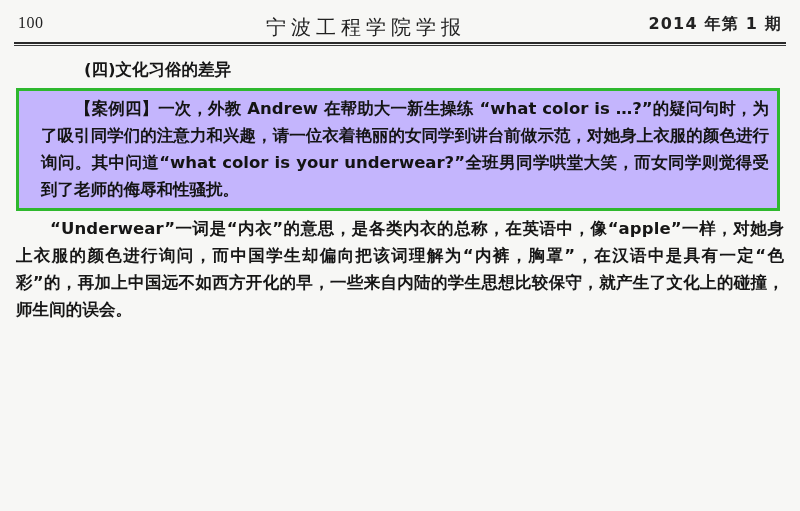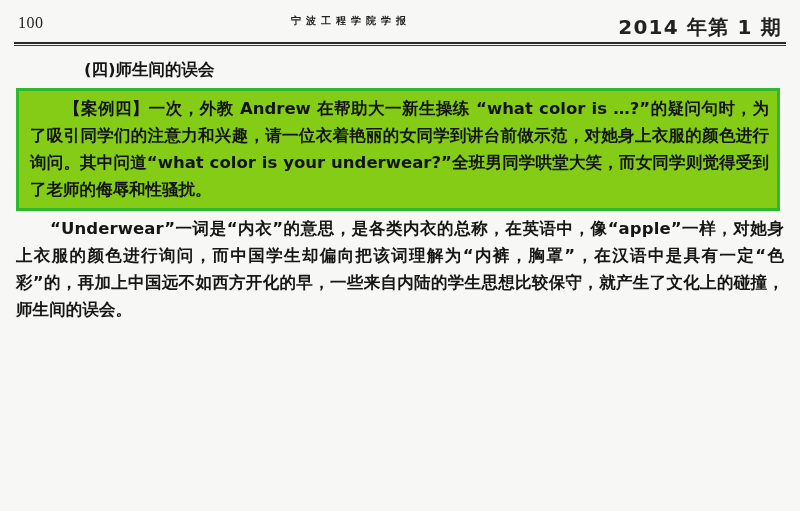--- a/index.html
+++ b/index.html
@@ -37,29 +37,29 @@
     color: #222;
   }
   .rh-page-number {
     font-family: "Liberation Serif", "DejaVu Serif", serif;
     font-size: 16px;
     letter-spacing: 0.5px;
     white-space: nowrap;
   }
   .rh-journal-title {
     font-family: "DejaVu Sans", "Liberation Sans", sans-serif;
-    font-size: 10px;
-    font-weight: 700;
+    font-size: 20px;
+    font-weight: 400;
     letter-spacing: 5px;
     white-space: nowrap;
     margin-left: 40px;
   }
   .rh-issue {
     font-family: "DejaVu Sans", "Liberation Sans", sans-serif;
-    font-size: 20px;
+    font-size: 16px;
     font-weight: 600;
     letter-spacing: 1.2px;
     white-space: nowrap;
   }
   .rule-double {
     position: absolute;
     top: 42px;
     left: 14px;
     right: 14px;
     height: 5px;
@@ -105,22 +105,22 @@
     font-weight: 600;
     line-height: 27px;
     text-indent: 68px;
     color: #161616;
   }
 
   
   .case-box {
     margin: 5px 0 4px 0;
     border: 3px solid #2eb82e;
-    background: #84cc16;
-    padding: 4px 8px 5px 11px;
+    background: #c4b5fd;
+    padding: 4px 8px 5px 22px;
     box-sizing: border-box;
     width: 764px;
   }
   .case-box p {
     margin: 0;
     font-family: "DejaVu Sans", "Liberation Sans", sans-serif;
     font-size: 16.5px;
     font-weight: 600;
     line-height: 27px;
     text-align: justify;
@@ -142,21 +142,21 @@
 
   <div class="rule-double">
     <div class="thick"></div>
     <div class="gap"></div>
     <div class="thin"></div>
   </div>
 
   <div class="body-col">
 
 
-    <p class="subhead">(四)师生间的误会</p>
+    <p class="subhead">(四)文化习俗的差异</p>
 
 
     <div class="case-box">
       <p>【案例四】一次，外教 Andrew 在帮助大一新生操练 “what color is …?”的疑问句时，为了吸引同学们的注意力和兴趣，请一位衣着艳丽的女同学到讲台前做示范，对她身上衣服的颜色进行询问。其中问道“what color is your underwear?”全班男同学哄堂大笑，而女同学则觉得受到了老师的侮辱和性骚扰。</p>
     </div>
 
     <p class="para indent">“Underwear”一词是“内衣”的意思，是各类内衣的总称，在英语中，像“apple”一样，对她身上衣服的颜色进行询问，而中国学生却偏向把该词理解为“内裤，胸罩”，在汉语中是具有一定“色彩”的，再加上中国远不如西方开化的早，一些来自内陆的学生思想比较保守，就产生了文化上的碰撞，师生间的误会。</p>
 
   </div>
 </div>

